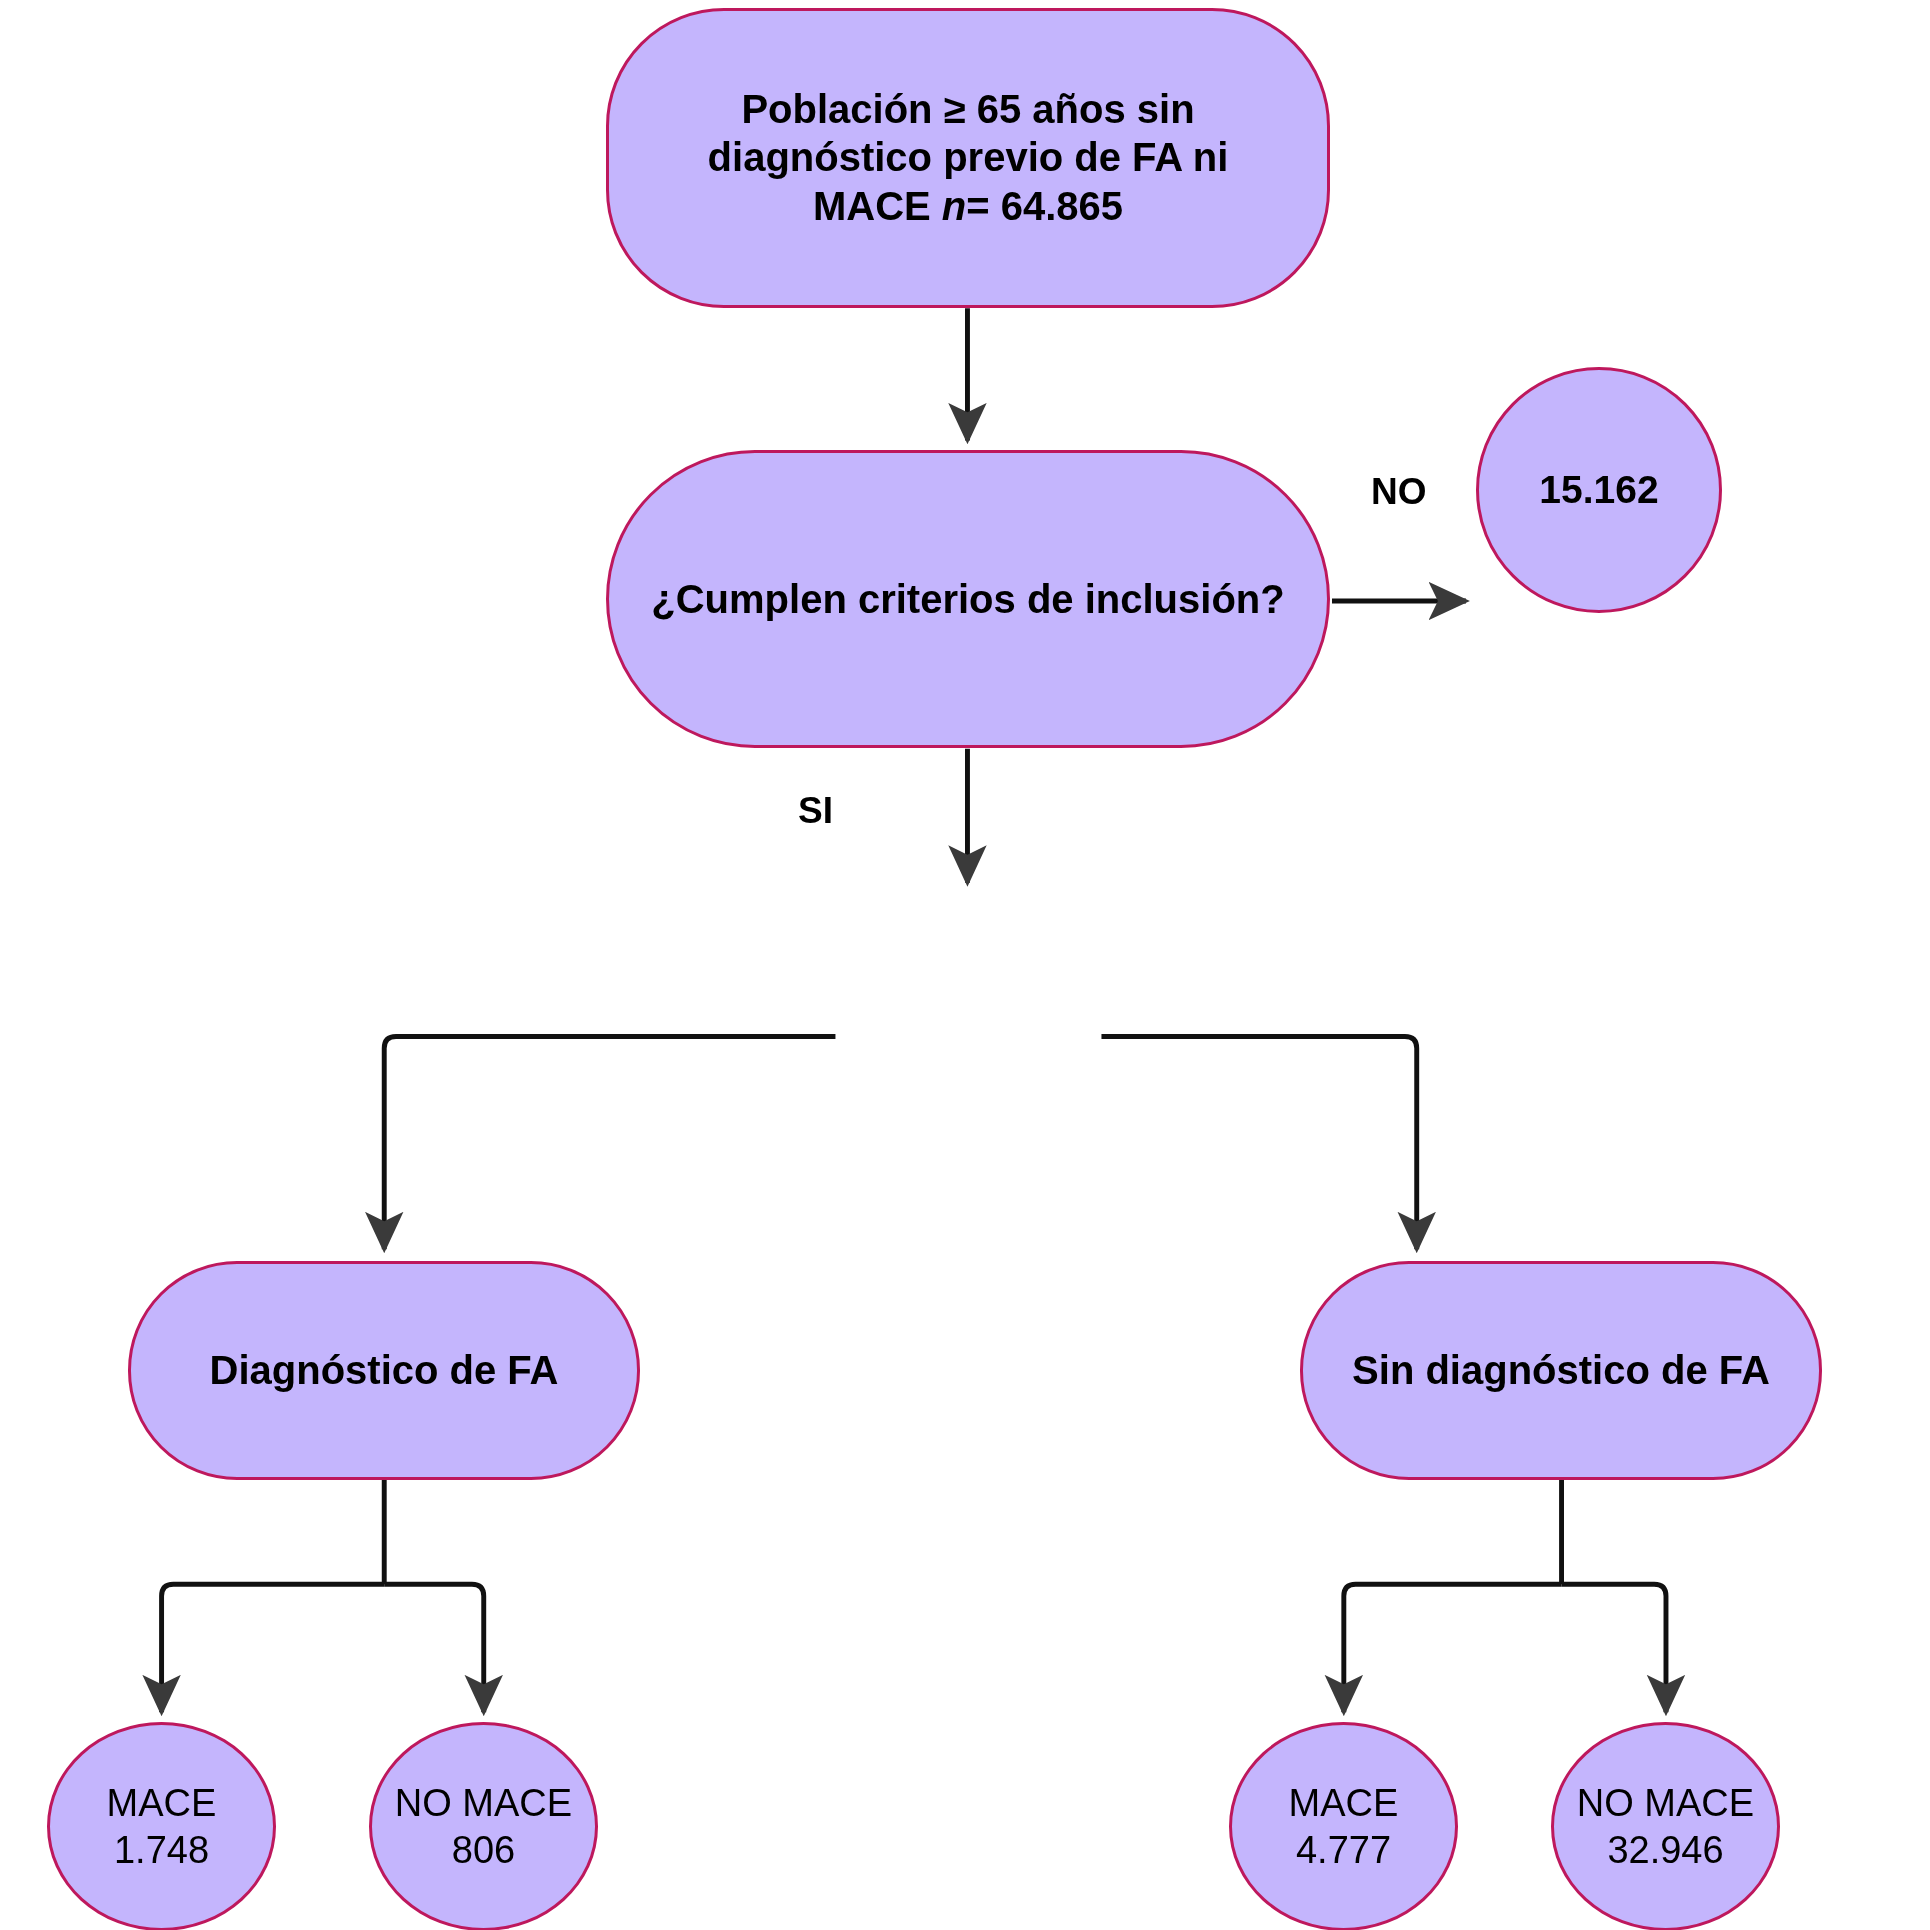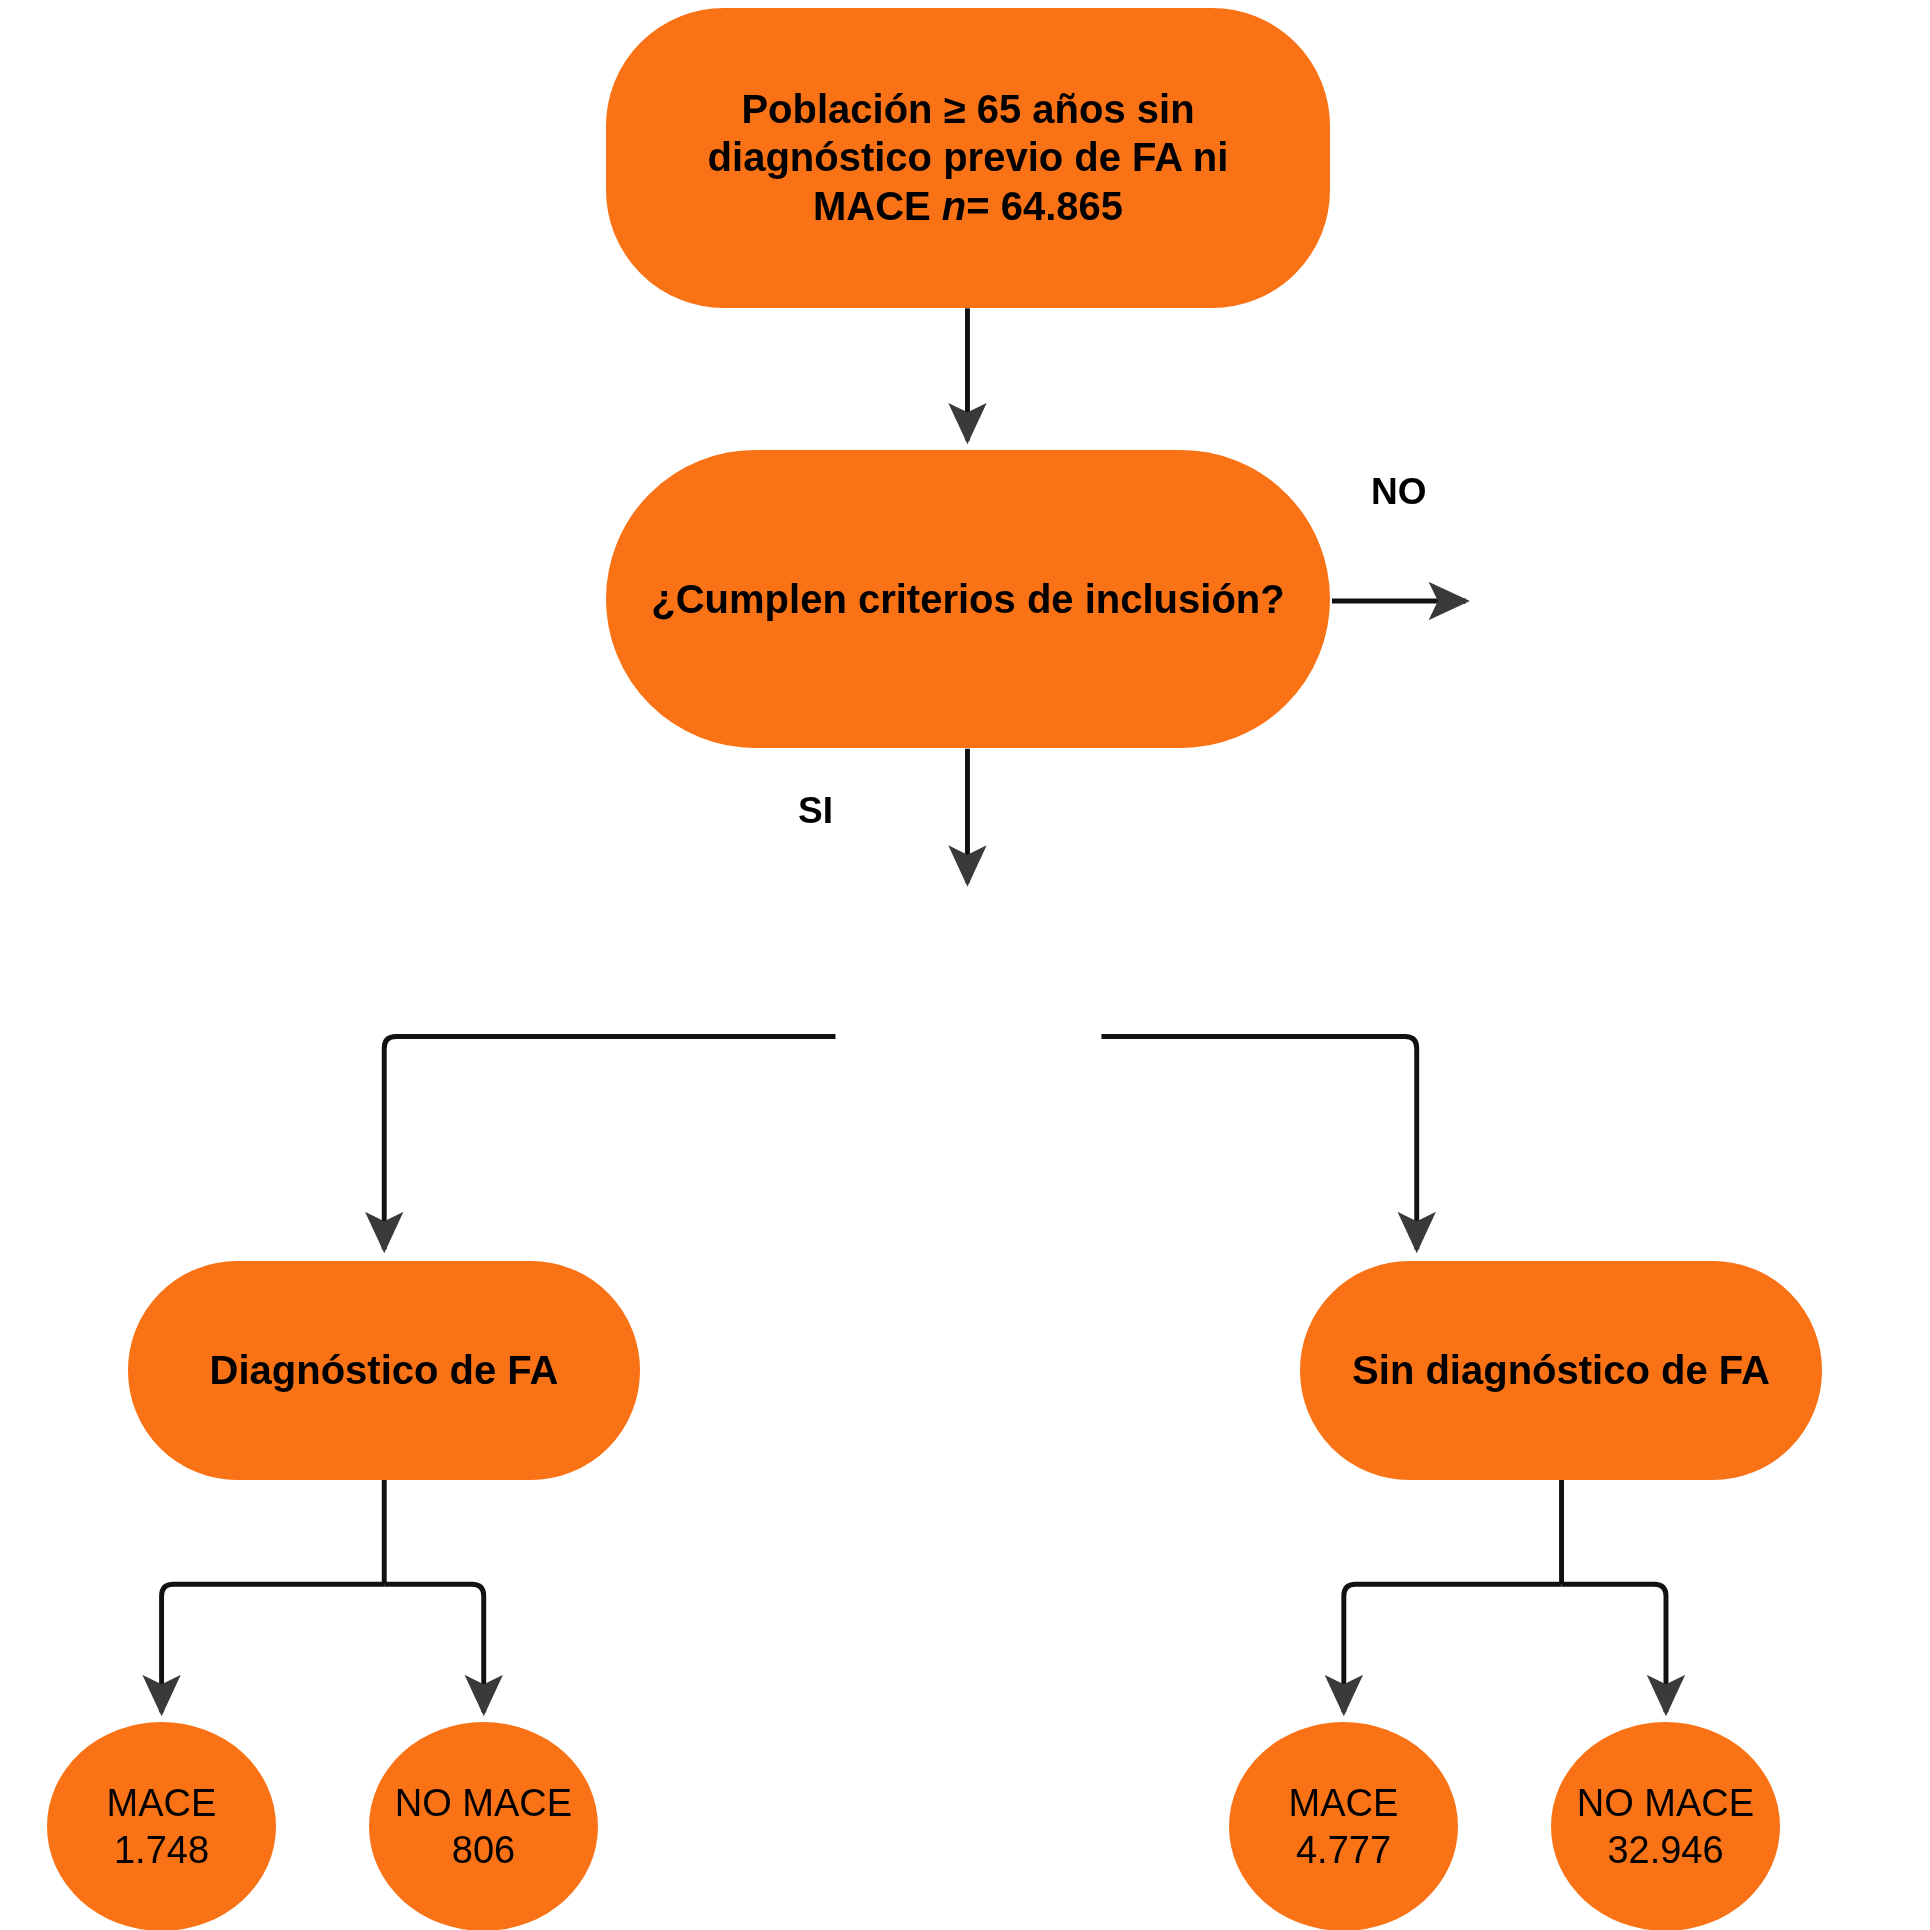--- a/index.html
+++ b/index.html
@@ -20,22 +20,22 @@
   #edges {
     position: absolute;
     left: 0;
     top: 0;
     width: 1931px;
     height: 1931px;
   }
   .node {
     position: absolute;
     box-sizing: border-box;
-    border: 3px solid #f97316;
-    background: #f97316;
+    border: 3px solid #be185d;
+    background: #c4b5fd;
     display: flex;
     align-items: center;
     justify-content: flex-end;
     text-align: center;
     line-height: 1.22;
   }
   .node-text {
     display: block;
     width: 100%;
     padding: 0 11.8px;
@@ -152,20 +152,23 @@
   </div>
 
   <div class="node" id="node-decision">
     <span class="node-text">¿Cumplen criterios de inclusión?</span>
   </div>
 
   <span class="edge-label" id="label-no">NO</span>
 
   <span class="edge-label" id="label-si">SI</span>
 
+  <div class="node" id="node-excluded">
+    <span class="node-text">15.162</span>
+  </div>
 
 
   <div class="node" id="node-af-no">
     <span class="node-text">Sin diagnóstico de FA</span>
   </div>
 
   <div class="node" id="node-af-yes">
     <span class="node-text">Diagnóstico de FA</span>
   </div>
 

